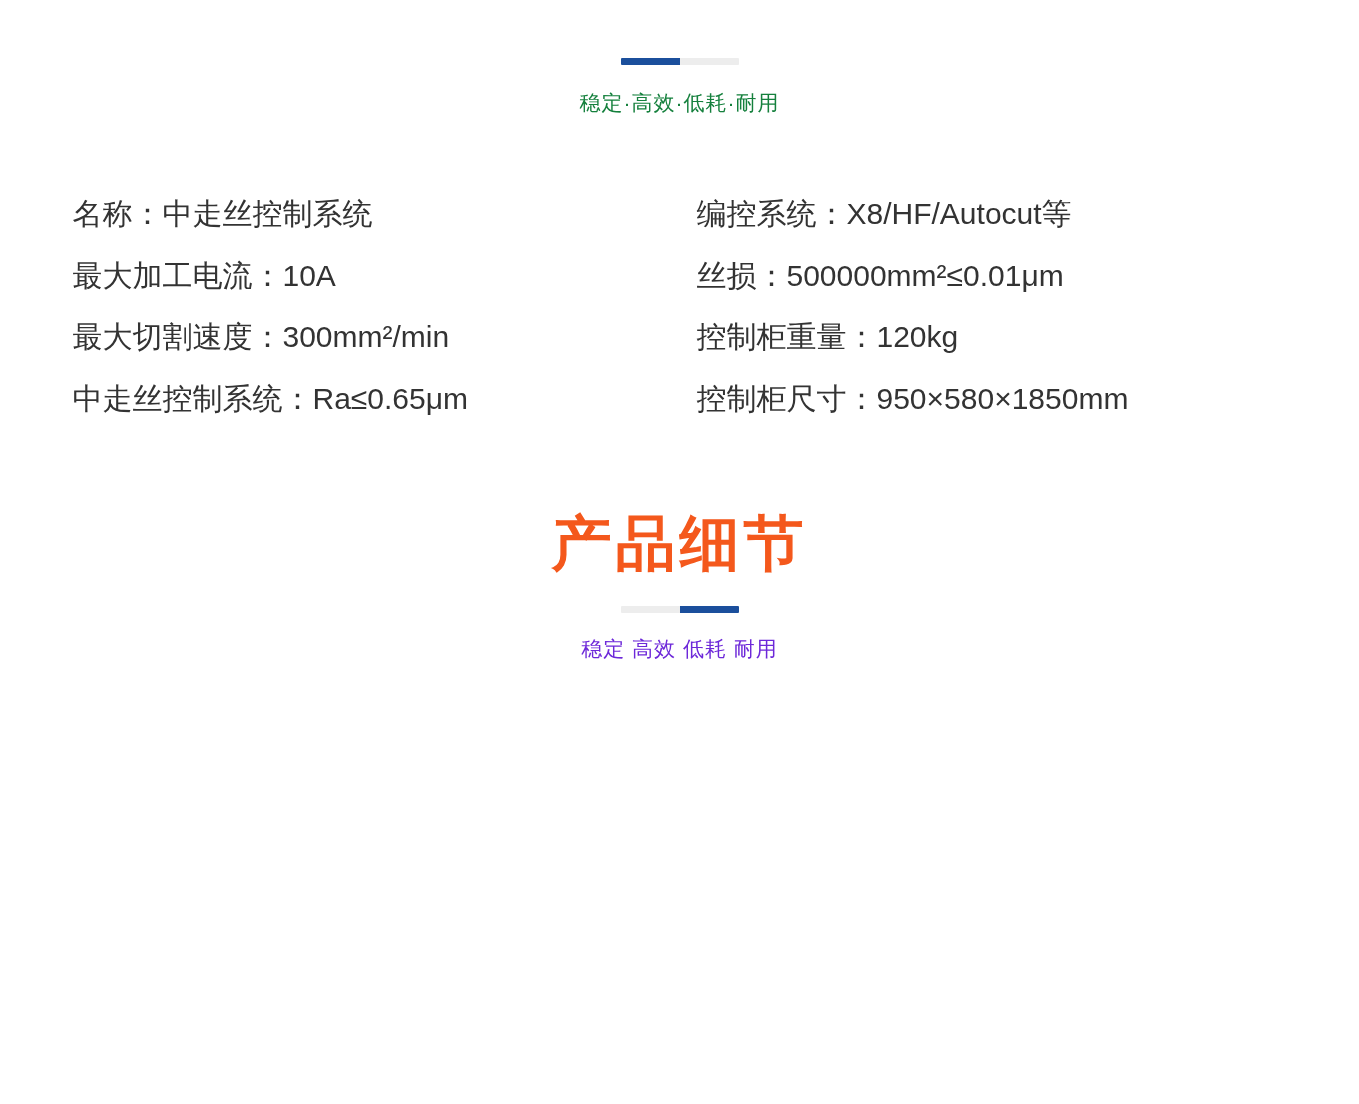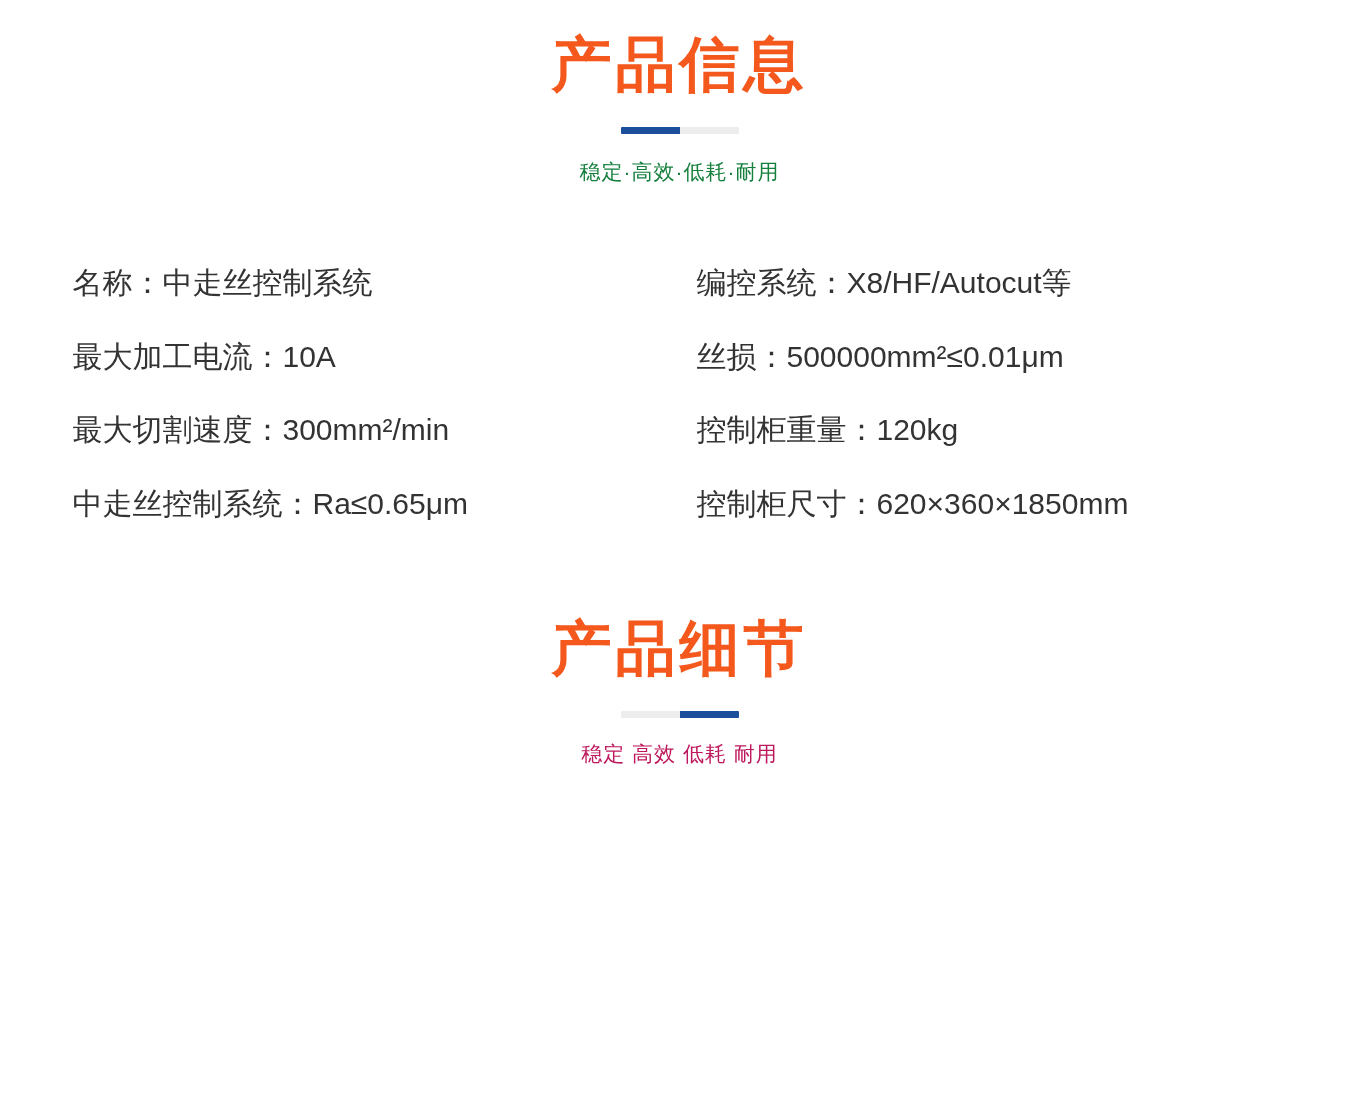--- a/index.html
+++ b/index.html
@@ -50,21 +50,21 @@
 
   .subtitle {
     margin: 24px 0 0 0;
     font-size: 21px;
     color: #15803d;
     letter-spacing: 1px;
   }
   .subtitle-2 {
     margin: 22px 0 0 0;
     font-size: 21px;
-    color: #be185d;
+    color: #6d28d9;
     letter-spacing: 1px;
   }
 
   
   .specs {
     margin: 78px auto 0 auto;
     width: 1230px;
     display: grid;
     grid-template-columns: 620px 610px;
     row-gap: 46px;
@@ -74,34 +74,33 @@
     font-size: 30px;
     color: #333333;
     line-height: 1.25;
     white-space: nowrap;
   }
   .col-left .spec-item { padding-left: 8px; }
 
   .specs-col {
     display: flex;
     flex-direction: column;
-    gap: 36px;
+    gap: 24px;
   }
   .col-right { padding-left: 12px; }
 
   .head-top { padding-top: 30px; }
   .head-bottom { margin-top: 92px; text-align: center; }
 </style>
 </head>
 <body>
 
 <div class="page">
 
   <div class="section-head head-top">
-    <h1 class="section-title">产品信息</h1>
 
     <div class="rule">
       <span class="seg seg-a"></span>
       <span class="seg seg-b"></span>
     </div>
 
     <p class="subtitle">稳定·高效·低耗·耐用</p>
   </div>
 
   <div class="specs">
@@ -110,21 +109,21 @@
       <div class="spec-item">名称：中走丝控制系统</div>
       <div class="spec-item">最大加工电流：10A</div>
       <div class="spec-item">最大切割速度：300mm²/min</div>
       <div class="spec-item">中走丝控制系统：Ra≤0.65μm</div>
     </div>
 
     <div class="specs-col col-right">
       <div class="spec-item">编控系统：X8/HF/Autocut等</div>
       <div class="spec-item">丝损：500000mm²≤0.01μm</div>
       <div class="spec-item">控制柜重量：120kg</div>
-      <div class="spec-item">控制柜尺寸：620×360×1850mm</div>
+      <div class="spec-item">控制柜尺寸：950×580×1850mm</div>
     </div>
 
   </div>
 
   <div class="section-head head-bottom">
     <h1 class="section-title">产品细节</h1>
 
     <div class="rule rev">
       <span class="seg seg-a"></span>
       <span class="seg seg-b"></span>

